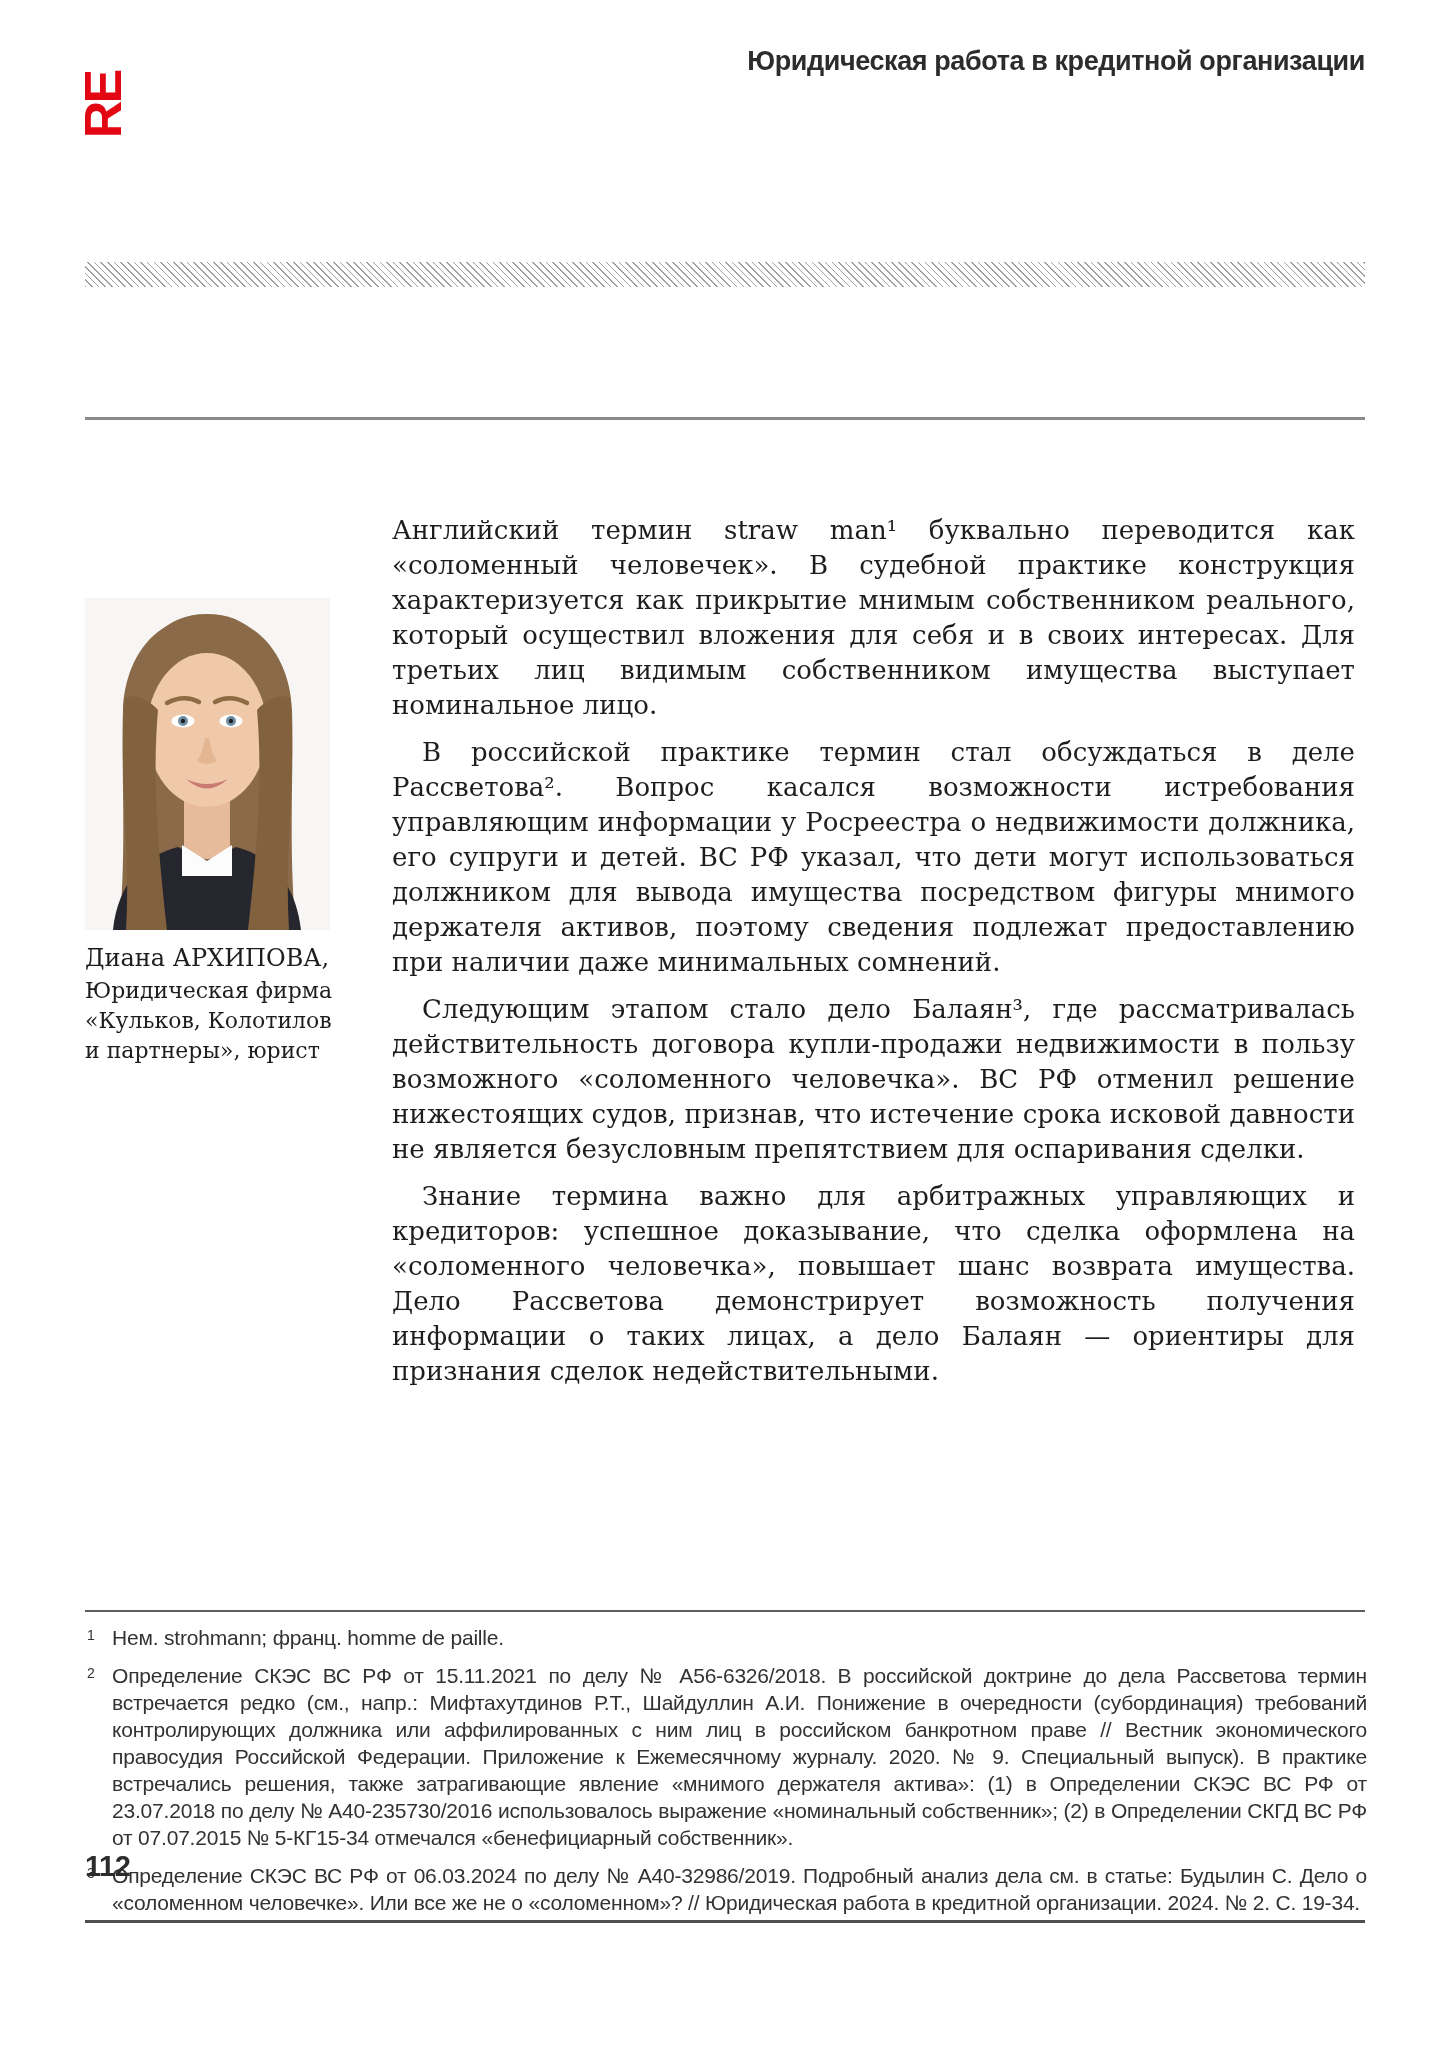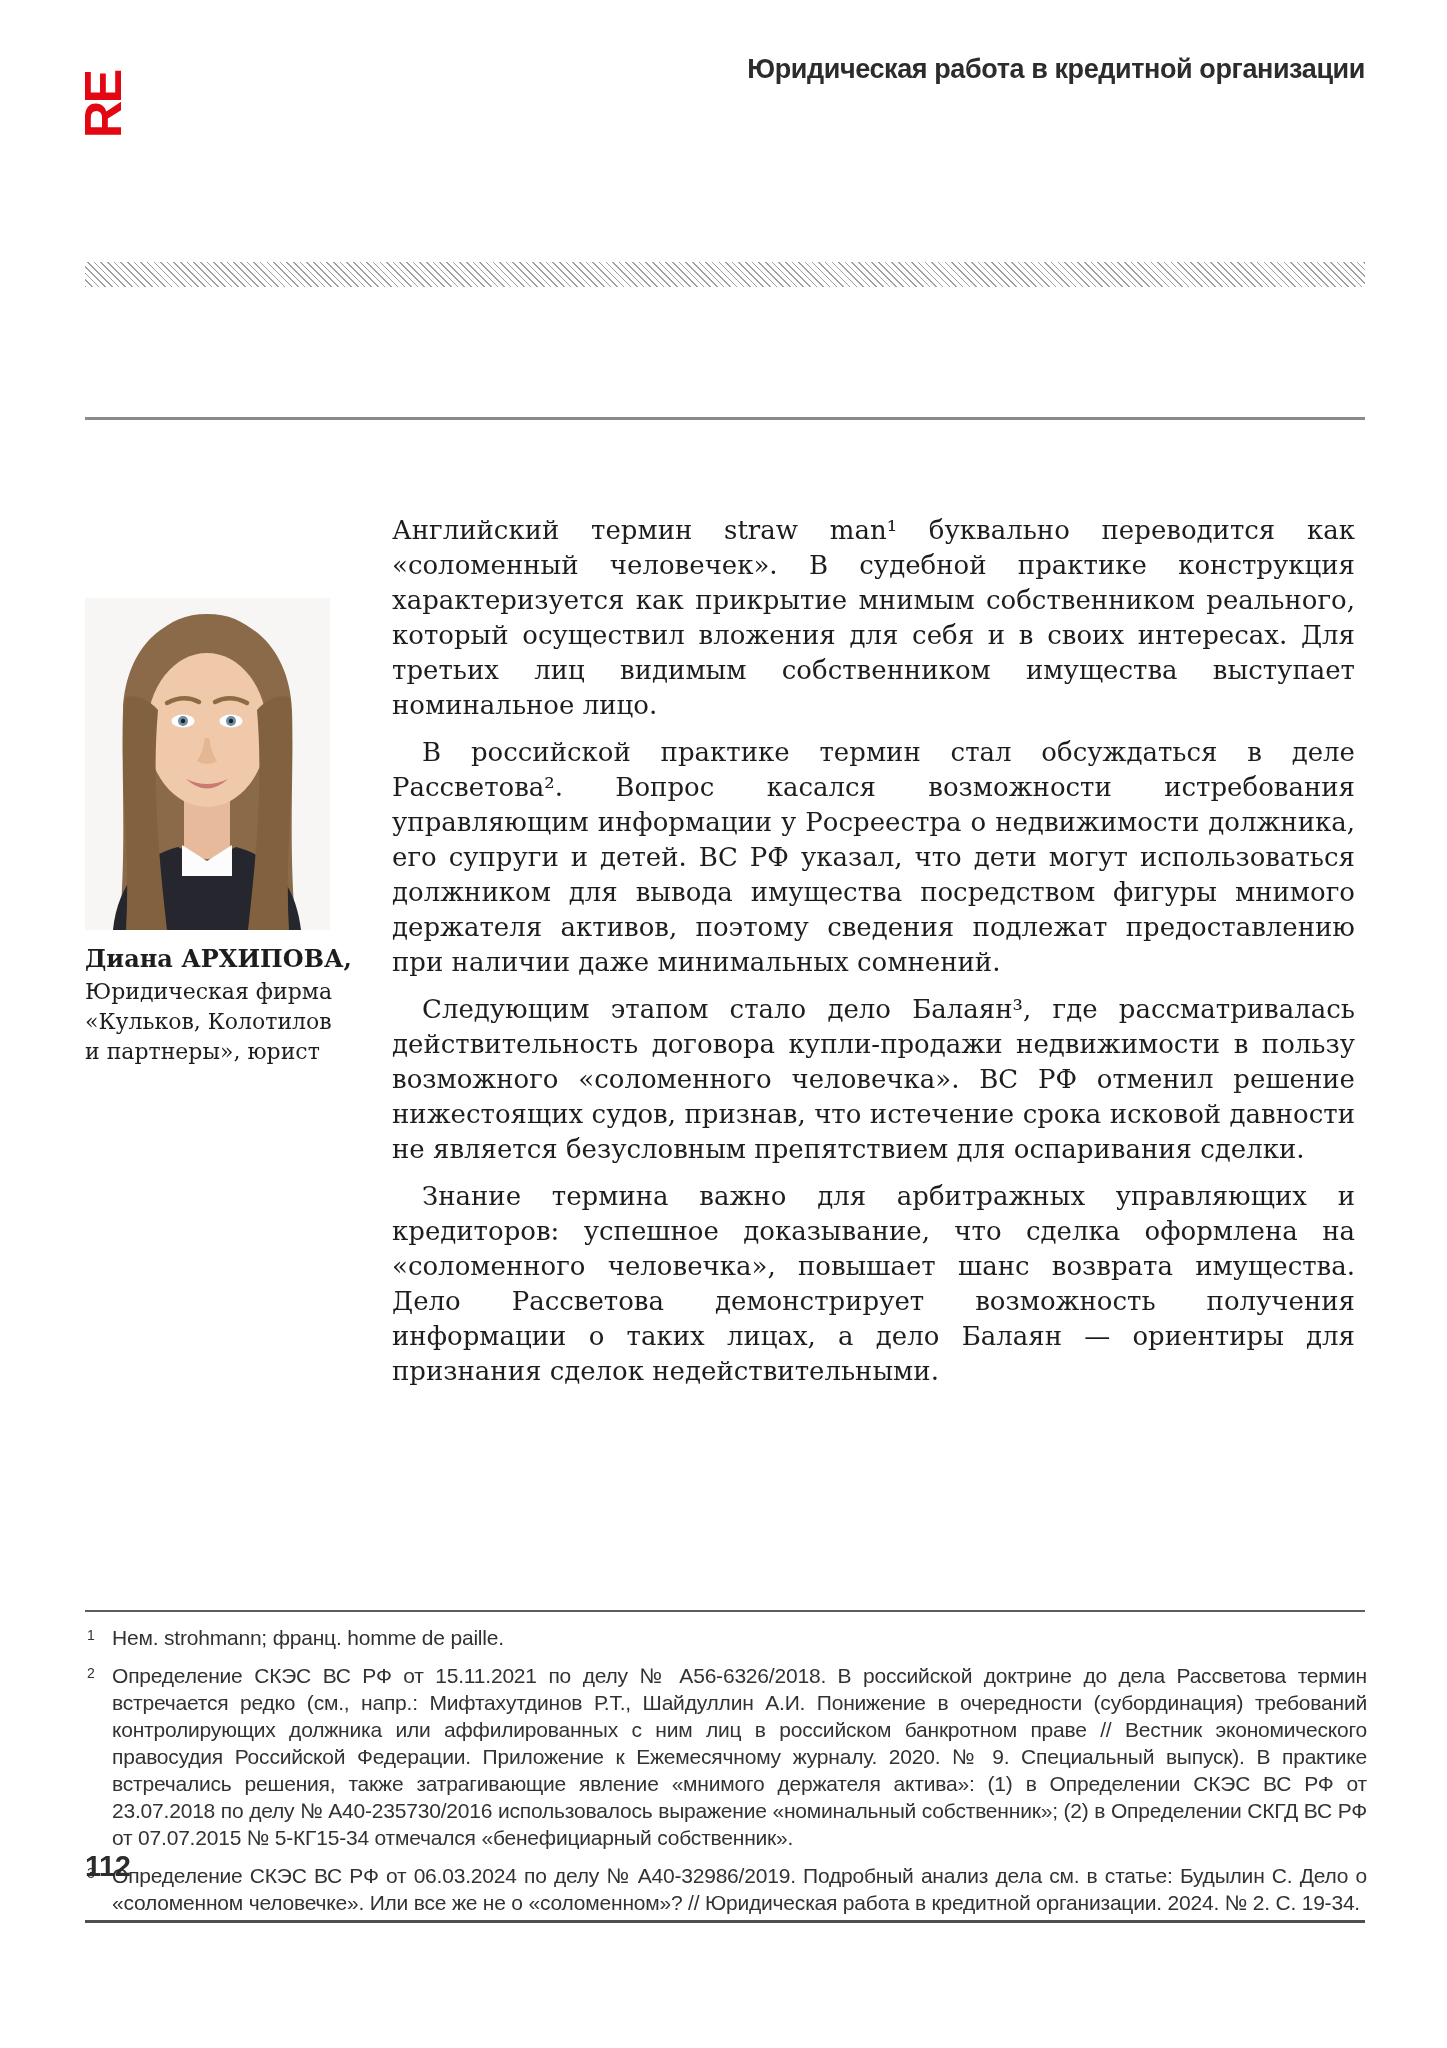--- a/index.html
+++ b/index.html
@@ -13,21 +13,21 @@
   }
   
   .logo{position:absolute;left:83px;top:48px;width:40px;height:114px;}
   .logo span{
     position:absolute;left:50%;top:50%;
     transform:translate(-50%,-50%) rotate(-90deg);
     font-weight:800;font-size:52px;line-height:1;
     color:#e30613;letter-spacing:-3px;
     font-family:"Liberation Sans",sans-serif;
   }
-  .header-block{position:absolute;right:82px;top:54px;text-align:right;}
+  .header-block{position:absolute;right:82px;top:46px;text-align:right;}
   .journal-title{
     font-size:27px;font-weight:bold;color:#2c2c2c;letter-spacing:-0.4px;
   }
   .issue-number{
     margin-top:8px;font-size:24px;color:#3a3a3a;letter-spacing:0.4px;
   }
   
   .hatch-band{
     position:absolute;left:85px;right:82px;top:262px;height:25px;
     background:repeating-linear-gradient(45deg,#8f8f8f 0 1.1px,transparent 1.1px 4.7px);
@@ -52,21 +52,21 @@
     text-align:justify;
   }
   .body-col p{margin:12px;}
   .body-col p.indent{text-indent:30px;}
   
   .author-col{position:absolute;left:85px;top:598px;width:268px;}
   .photo{width:245px;height:332px;display:block;}
   .author-name{
     margin-top:14px;
     font-family:"DejaVu Serif","Liberation Serif",serif;
-    font-size:24px;font-weight:bold;color:#1d1d1d;
+    font-size:24px;font-weight:normal;color:#1d1d1d;
   }
   .author-affil{
     margin-top:4px;
     font-family:"DejaVu Serif","Liberation Serif",serif;
     font-size:22px;line-height:30px;color:#1d1d1d;
   }
   
   .footnotes{position:absolute;left:85px;right:80px;top:1624px;}
   .fn{
     position:relative;padding-left:27px;margin-bottom:11px;

